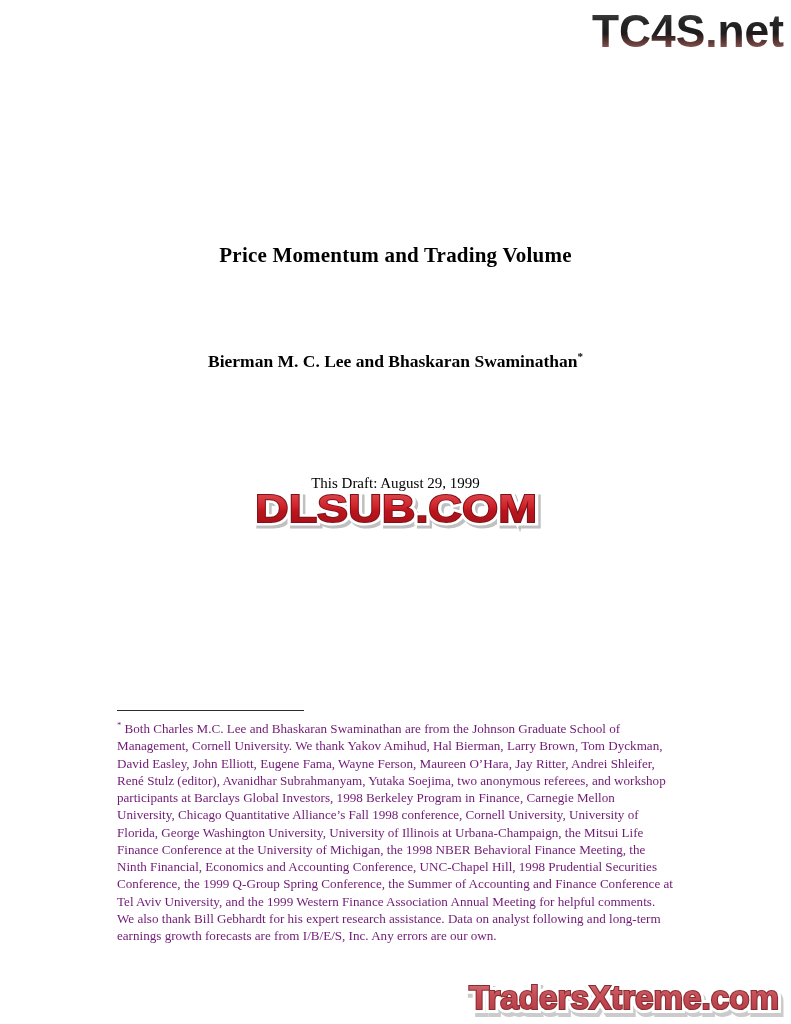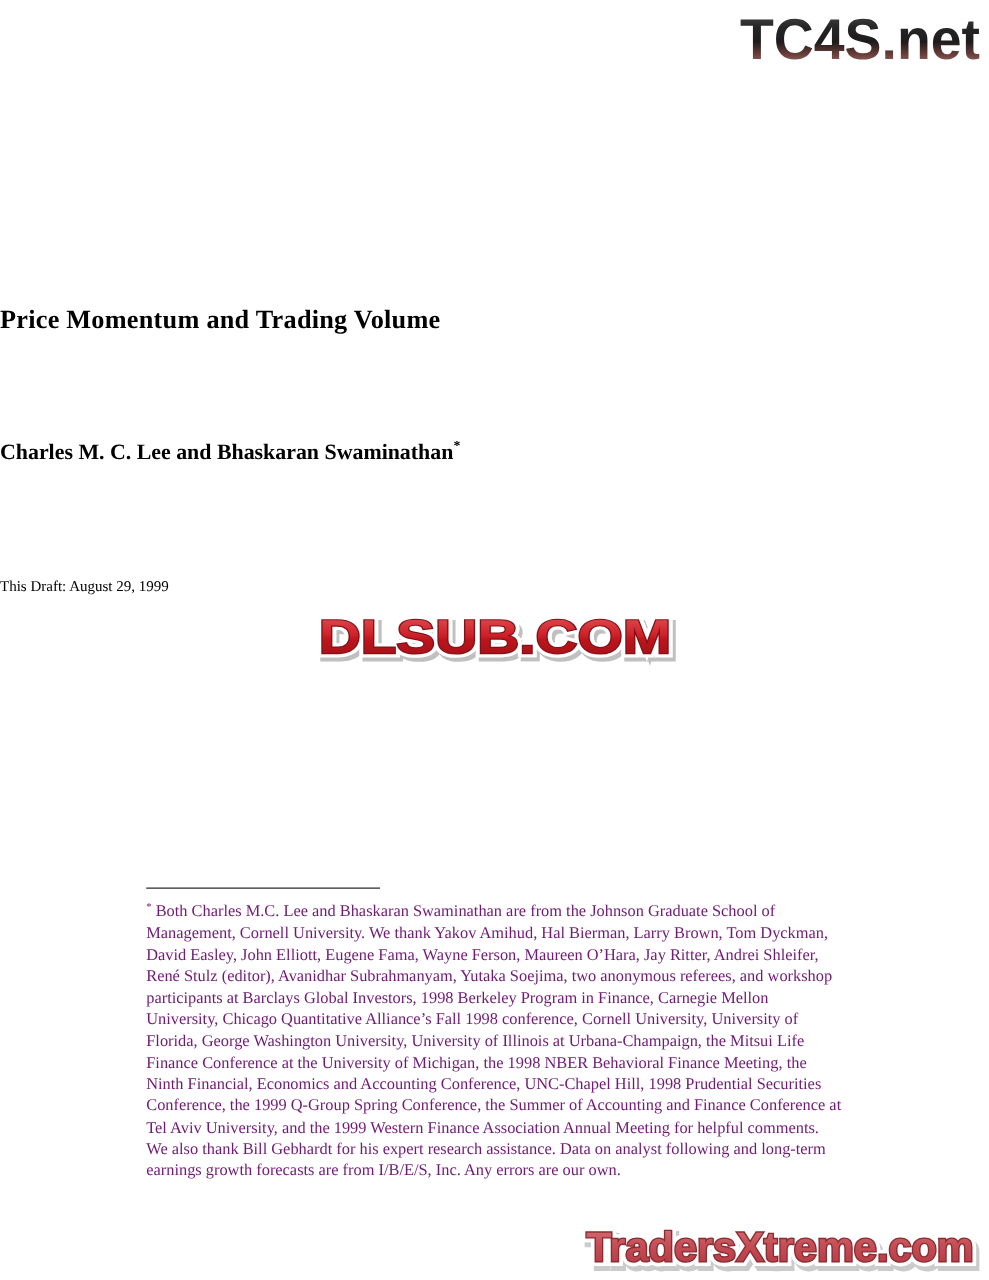--- a/index.html
+++ b/index.html
@@ -23,41 +23,41 @@
     top: 2px;
     right: 4px;
     width: 200px;
     height: 56px;
   }
 
   
   .center-line {
     left: 0;
     width: 100%;
-    text-align: left;
+    text-align: center;
   }
   #paper-title {
     top: 243px;
     font-size: 21px;
     font-weight: bold;
     letter-spacing: 0.2px;
   }
   #authors-line {
     top: 351px;
     font-size: 17.5px;
     font-weight: bold;
   }
   #authors-line sup {
     font-size: 11px;
     vertical-align: super;
     line-height: 0;
   }
   #draft-date {
-    top: 462px;
-    font-size: 12px;
+    top: 475px;
+    font-size: 15px;
     font-weight: normal;
   }
 
   
   #dlsub-logo {
     top: 482px;
     left: 50%;
     transform: translateX(-50%);
     width: 300px;
     height: 56px;
@@ -111,21 +111,21 @@
         <stop offset="0.92" stop-color="#a0756f"></stop>
         <stop offset="1" stop-color="#c4a69f"></stop>
       </linearGradient>
     </defs>
     <text x="197" y="45" text-anchor="end" font-family="Liberation Sans, sans-serif" font-weight="bold" font-size="46" textLength="192" lengthAdjust="spacingAndGlyphs" fill="url(#tc4sGrad)">TC4S.net</text>
   </svg>
 
   <div id="paper-title" class="abs center-line">Price Momentum and Trading Volume</div>
 
   <div id="authors-line" class="abs center-line">
-    <span>Charles M. C. Lee and Bhaskaran Swaminathan</span><sup>*</sup>
+    <span>Bierman M. C. Lee and Bhaskaran Swaminathan</span><sup>*</sup>
   </div>
 
   <div id="draft-date" class="abs center-line">This Draft: August 29, 1999</div>
 
   <svg id="dlsub-logo" class="abs" viewBox="0 0 300 56" xmlns="http://www.w3.org/2000/svg">
     <defs>
       <linearGradient id="dlsubGrad" x1="0" y1="0" x2="0" y2="1">
         <stop offset="0" stop-color="#e2565a"></stop>
         <stop offset="0.45" stop-color="#cf2129"></stop>
         <stop offset="0.55" stop-color="#bc141c"></stop>

